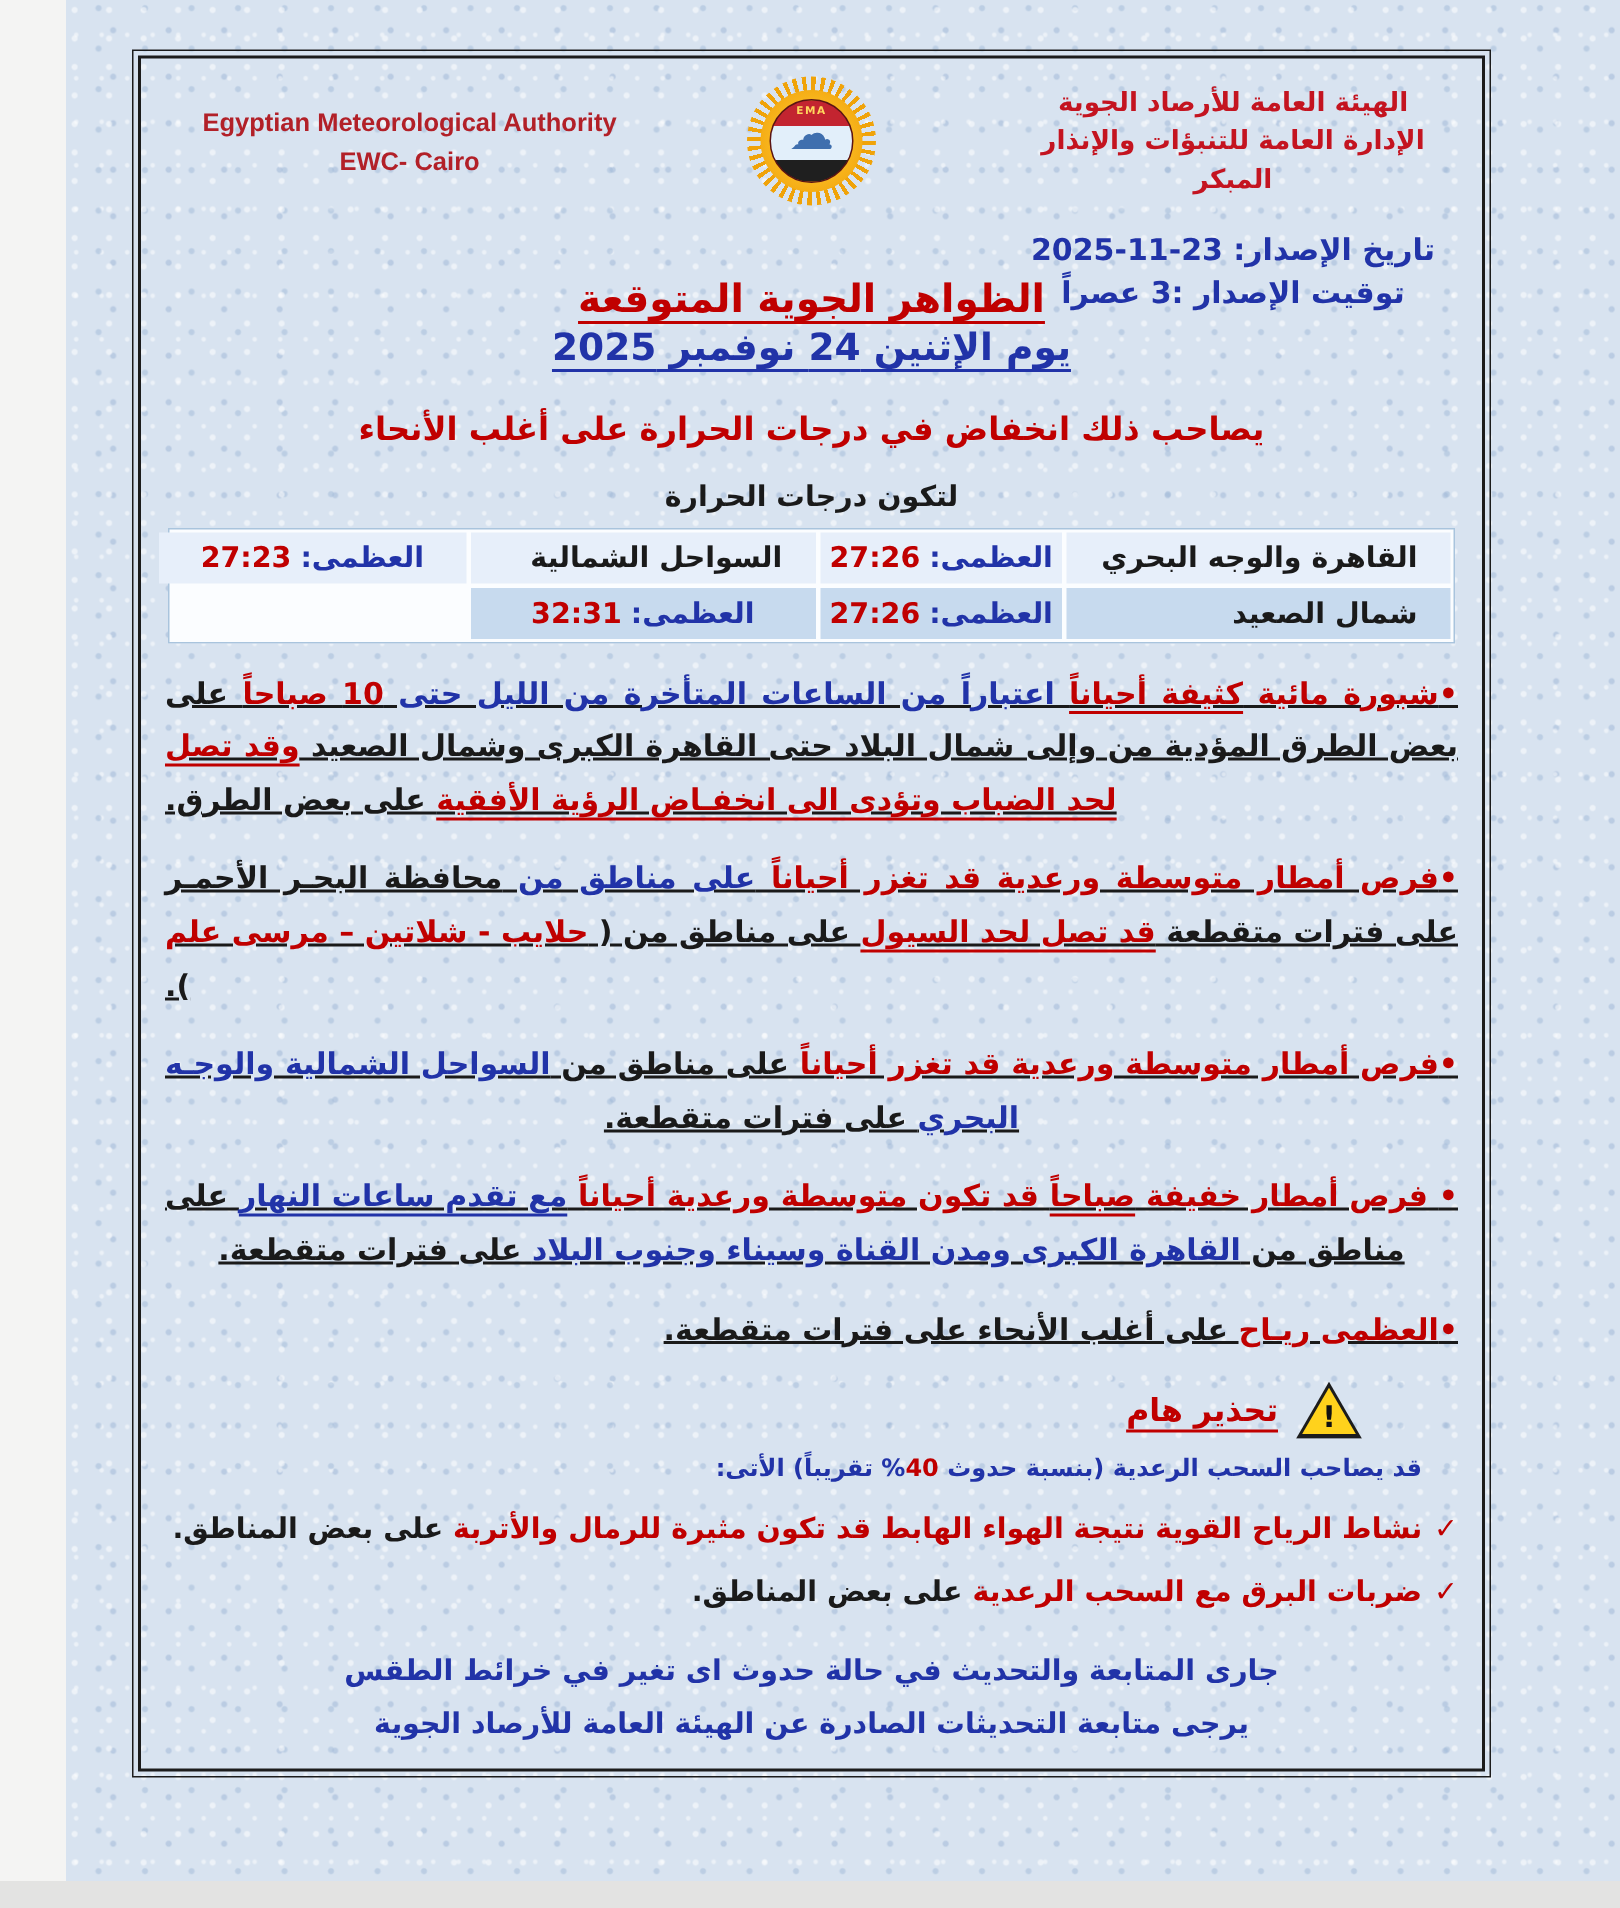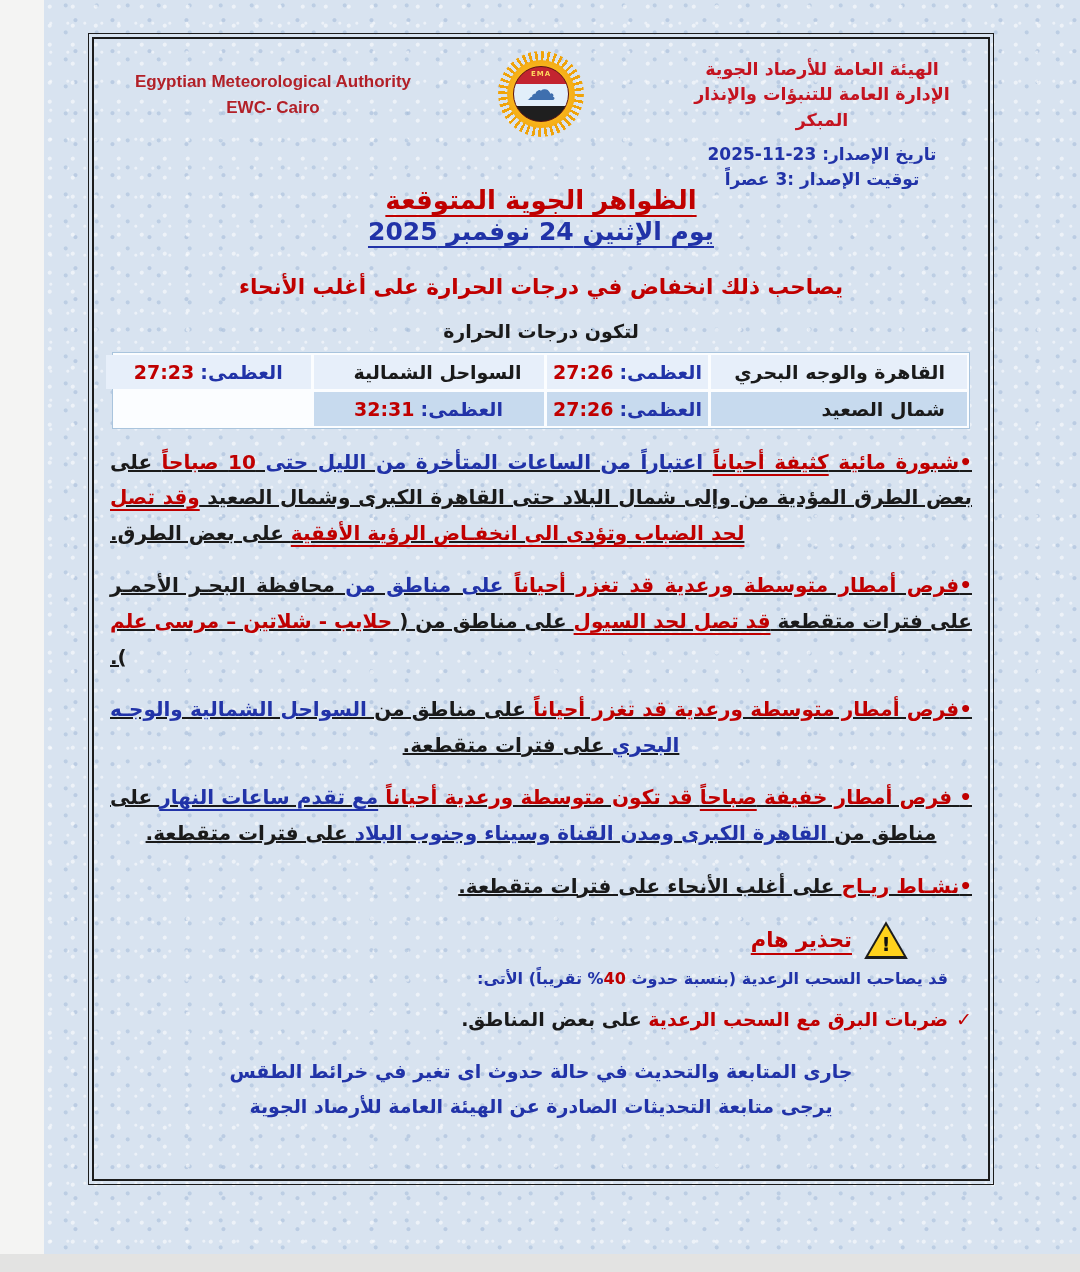--- a/index.html
+++ b/index.html
@@ -42,21 +42,21 @@
     color:var(--black);
     font-weight:700;
     overflow:hidden;
   }
   
   .hdr{position:relative;height:128px;direction:ltr;}
   .h-en{position:absolute;left:4px;top:20px;width:318px;text-align:center;
         color:var(--red-en);font:700 17px "Liberation Sans",sans-serif;line-height:1.55;}
   .h-ar{position:absolute;right:0;top:8px;width:300px;text-align:center;direction:rtl;
         color:#c41420;font-size:17.5px;line-height:1.45;}
-  .h-date{margin-top:9px;color:var(--blue);font-size:17px;line-height:1.45;direction:rtl;}
+  .h-date{margin-top:19px;color:var(--blue);font-size:20px;line-height:1.45;direction:rtl;}
   
   .h-logo{position:absolute;left:50%;top:2px;transform:translateX(-50%);width:86px;height:86px;}
   .logo-rays{position:absolute;inset:0;border-radius:50%;
     background:repeating-conic-gradient(#f0a309 0 4deg, rgba(240,163,9,0) 4deg 9deg);}
   .logo-ring{position:absolute;inset:9px;border-radius:50%;
     background:radial-gradient(circle,#f7b31b 0 60%,#ef9d06 100%);}
   .logo-core{position:absolute;inset:15px;border-radius:50%;overflow:hidden;border:1px solid #5a1414;
     background:linear-gradient(to bottom,#c32430 0 32%,#e2effa 32% 73%,#1f1f1f 73% 100%);
     text-align:center;}
   .logo-ema{position:absolute;top:3px;left:0;right:0;font-size:7px;color:#ffd75e;letter-spacing:1px;}
@@ -180,38 +180,41 @@
 
     <div class="bullet last-center">
       <span class="marker">•</span><span class="c-red">فرص أمطار متوسطة ورعدية قد تغزر أحياناً </span><span class="c-black">على مناطق من </span><span class="c-blue">السواحل الشمالية والوجـه البحري</span><span class="c-black"> على فترات متقطعة.</span>
     </div>
 
     <div class="bullet last-center">
       <span class="marker">•</span> <span class="c-red">فرص أمطار خفيفة </span><span class="c-red seg-u">صباحاً</span><span class="c-red"> قد تكون متوسطة ورعدية أحياناً </span><span class="c-blue seg-u">مع تقدم ساعات النهار</span><span class="c-black"> على مناطق من </span><span class="c-blue">القاهرة الكبرى ومدن القناة وسيناء وجنوب البلاد</span><span class="c-black"> على فترات متقطعة.</span>
     </div>
 
     <div class="bullet">
-      <span class="marker">•</span><span class="c-red">نشـاط ريـاح</span><span class="c-black"> على أغلب الأنحاء على فترات متقطعة.</span>
+      <span class="marker">•</span><span class="c-red">العظمى ريـاح</span><span class="c-black"> على أغلب الأنحاء على فترات متقطعة.</span>
     </div>
   </div>
 
   <div class="warn-head">
     <div class="tri">
       <div class="tri-outer"></div>
       <div class="tri-inner"></div>
       <div class="tri-bang">!</div>
     </div>
     <div class="warn-title u">تحذير هام</div>
   </div>
   <div class="warn-intro">
     <span>قد يصاحب السحب الرعدية (بنسبة حدوث </span><span class="c-red">40</span><span>% تقريباً) الأتى:</span>
   </div>
 
   <div class="checks">
     <div class="check-item">
+      <span class="check-mark">✓</span><span class="c-red">نشاط الرياح القوية نتيجة الهواء الهابط قد تكون مثيرة للرمال والأتربة</span><span class="c-black"> على بعض المناطق.</span>
+    </div>
+    <div class="check-item">
       <span class="check-mark">✓</span><span class="c-red">ضربات البرق مع السحب الرعدية</span><span class="c-black"> على بعض المناطق.</span>
     </div>
   </div>
 
   <div class="monitor">
     <div>جارى المتابعة والتحديث في حالة حدوث اى تغير في خرائط الطقس</div>
     <div>يرجى متابعة التحديثات الصادرة عن الهيئة العامة للأرصاد الجوية</div>
   </div>
 
  </div>

